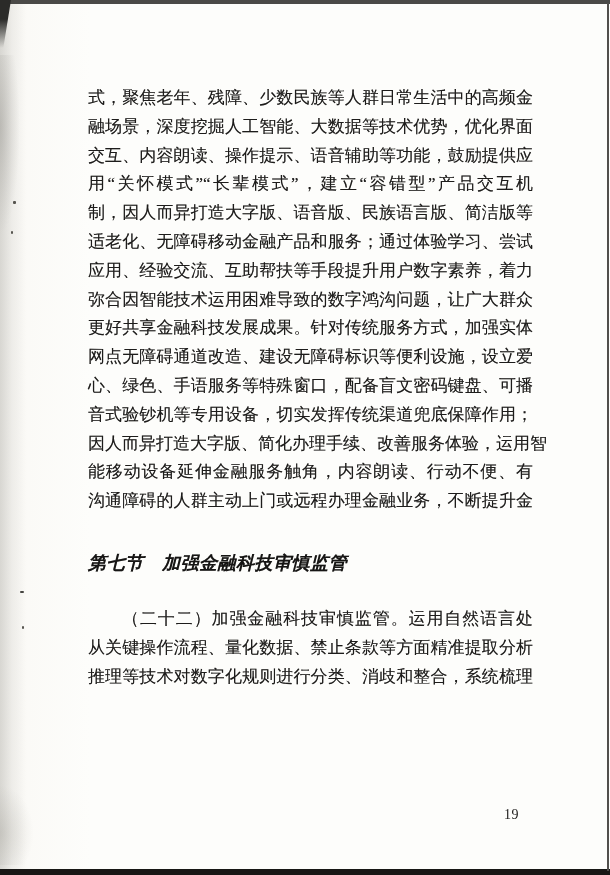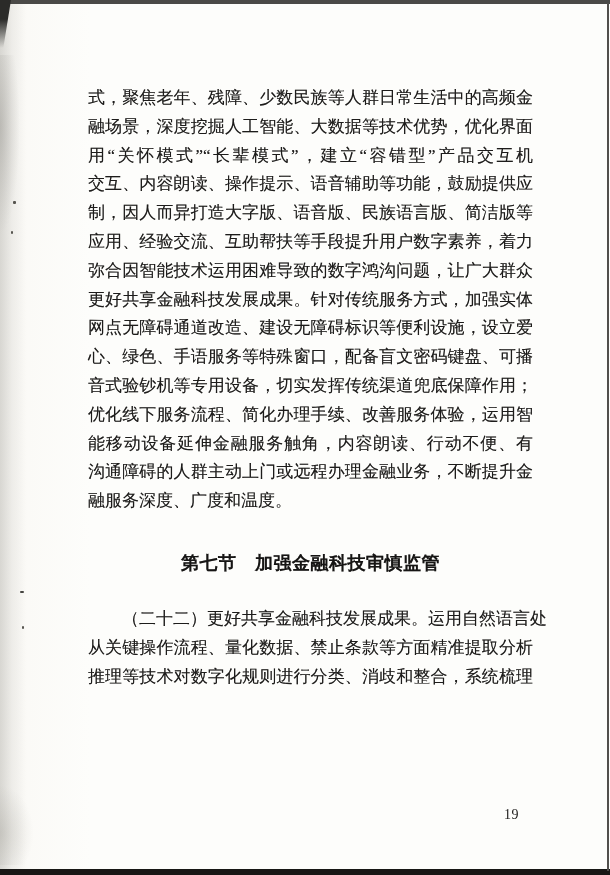--- a/index.html
+++ b/index.html
@@ -63,23 +63,23 @@
     white-space: nowrap;
   }
   .line.short { text-align-last: left; }
   .line.indent { text-indent: 2em; }
   .line.tight { letter-spacing: -1px; }
   .section-heading {
     font-size: 18px;
     font-weight: 700;
     line-height: 29px;
     margin: 33px 0 27px 0;
-    text-align: center;
     letter-spacing: 0.5px;
     color: #161514;
+    font-style: italic;
   }
   .page-number {
     position: absolute;
     top: 807px;
     right: 91px;
     font-size: 14px;
     color: #22211f;
     letter-spacing: 0.5px;
   }
 </style>
@@ -98,39 +98,39 @@
   <div class="speck s1"></div>
   <div class="speck s2"></div>
   <div class="speck s3"></div>
   <div class="speck s4"></div>
 
   <div class="content">
 
     <div>
       <div class="line">式，聚焦老年、残障、少数民族等人群日常生活中的高频金</div>
       <div class="line">融场景，深度挖掘人工智能、大数据等技术优势，优化界面</div>
+      <div class="line">交互、内容朗读、操作提示、语音辅助等功能，鼓励提供应</div>
       <div class="line">用“关怀模式”“长辈模式”，建立“容错型”产品交互机</div>
-      <div class="line">交互、内容朗读、操作提示、语音辅助等功能，鼓励提供应</div>
       <div class="line">制，因人而异打造大字版、语音版、民族语言版、简洁版等</div>
+      <div class="line">适老化、无障碍移动金融产品和服务；通过体验学习、尝试</div>
       <div class="line">应用、经验交流、互助帮扶等手段提升用户数字素养，着力</div>
       <div class="line">弥合因智能技术运用困难导致的数字鸿沟问题，让广大群众</div>
       <div class="line">更好共享金融科技发展成果。针对传统服务方式，加强实体</div>
       <div class="line">网点无障碍通道改造、建设无障碍标识等便利设施，设立爱</div>
       <div class="line">心、绿色、手语服务等特殊窗口，配备盲文密码键盘、可播</div>
       <div class="line">音式验钞机等专用设备，切实发挥传统渠道兜底保障作用；</div>
-      <div class="line">优化线下服务流程、简化办理手续、改善服务体验，运用智</div>
+      <div class="line">因人而异打造大字版、简化办理手续、改善服务体验，运用智</div>
       <div class="line">能移动设备延伸金融服务触角，内容朗读、行动不便、有</div>
       <div class="line">沟通障碍的人群主动上门或远程办理金融业务，不断提升金</div>
-      <div class="line short">融服务深度、广度和温度。</div>
     </div>
 
     <div class="section-heading">第七节　加强金融科技审慎监管</div>
 
     <div>
-      <div class="line indent"><span>（二十二）更好共享金融科技发展成果。</span><span>运用自然语言处</span></div>
+      <div class="line indent"><span>（二十二）加强金融科技审慎监管。</span><span>运用自然语言处</span></div>
       <div class="line">从关键操作流程、量化数据、禁止条款等方面精准提取分析</div>
       <div class="line">推理等技术对数字化规则进行分类、消歧和整合，系统梳理</div>
     </div>
 
   </div>
 
   <div class="page-number">19</div>
 
 </div>
 

